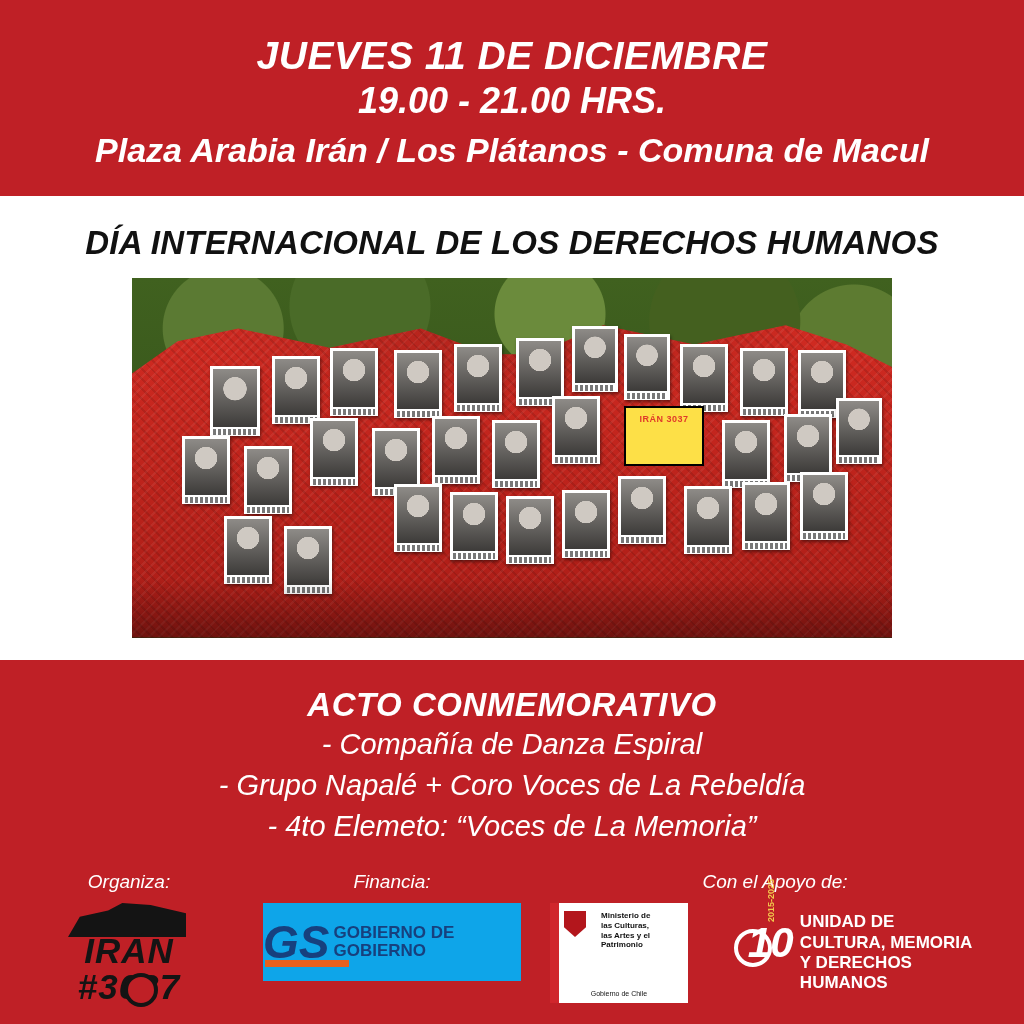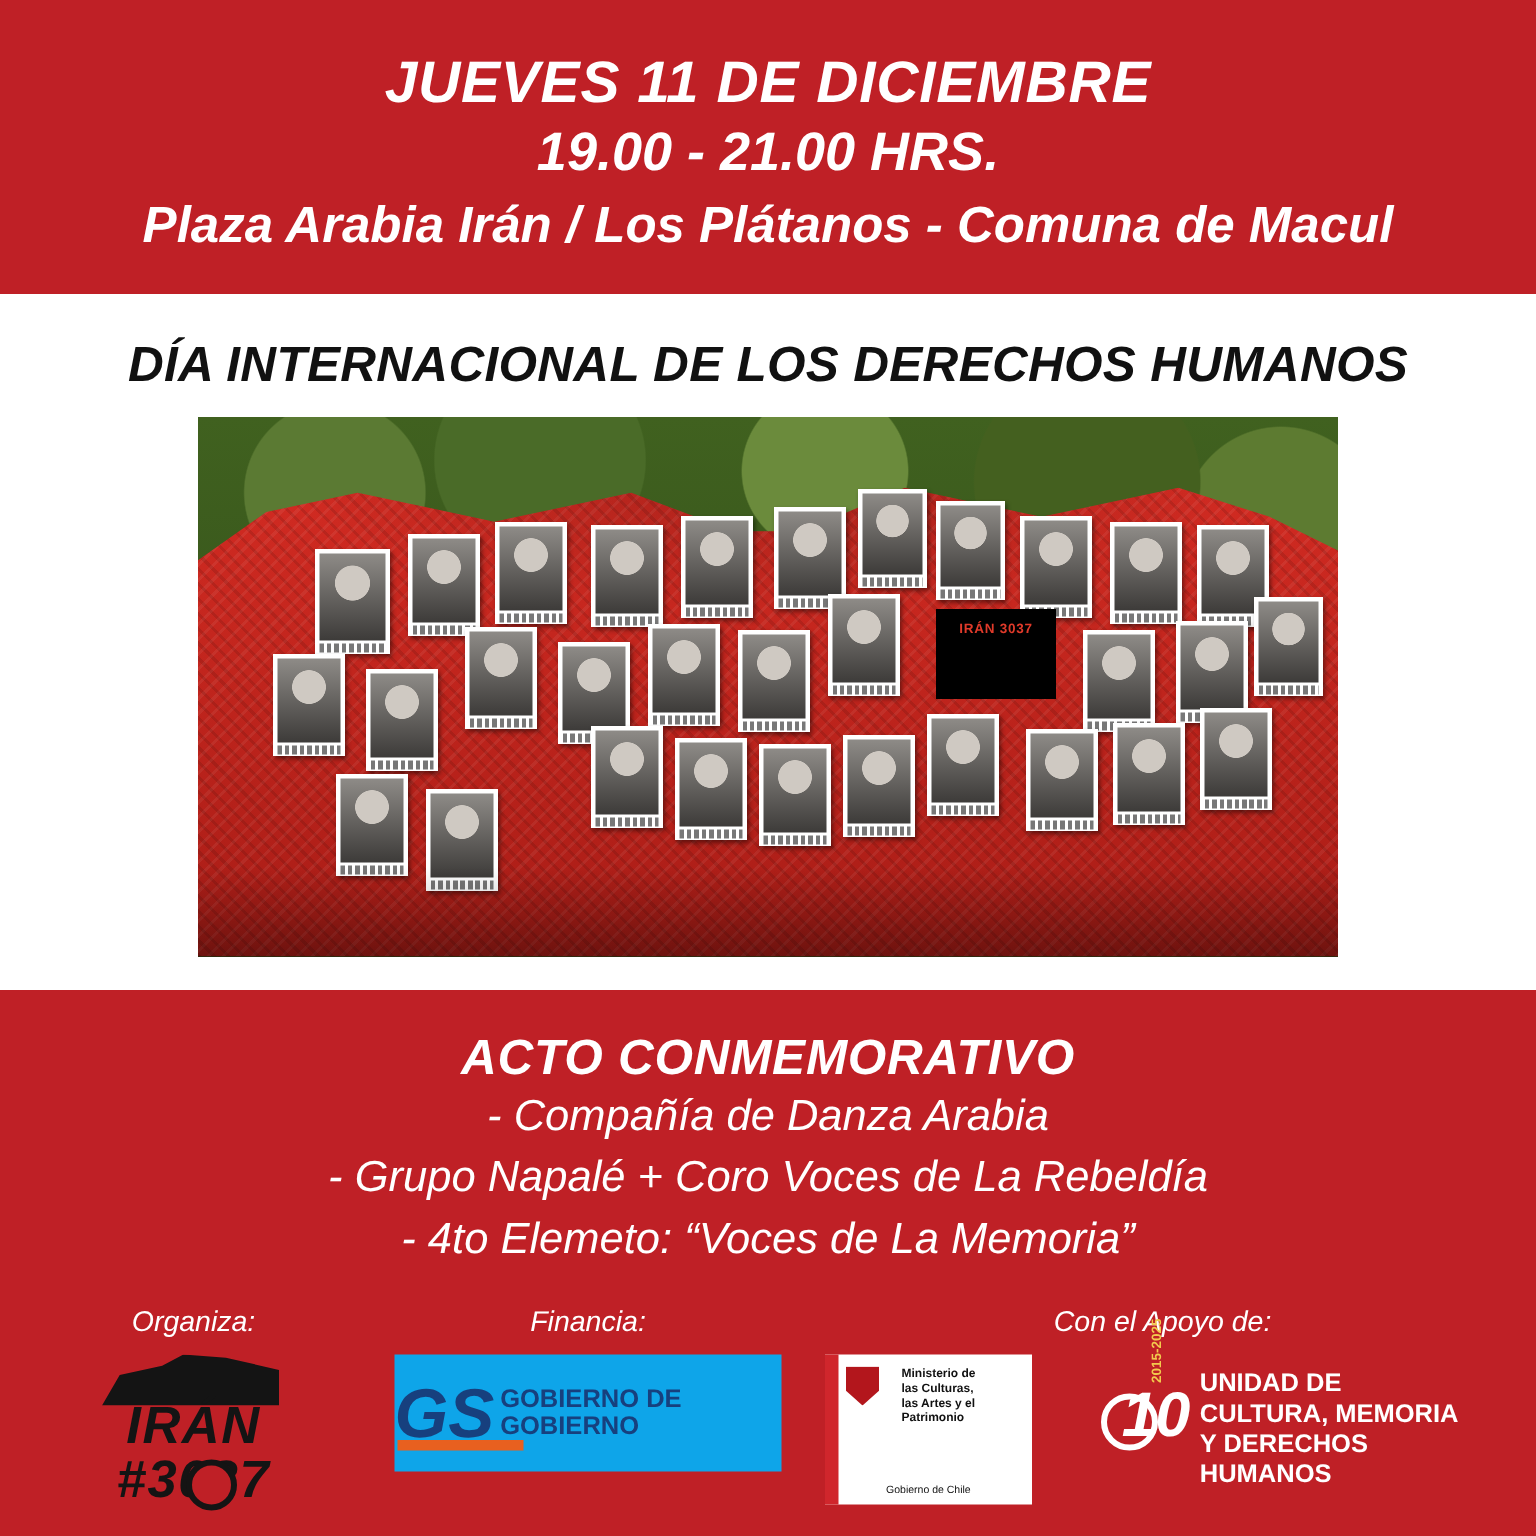--- a/index.html
+++ b/index.html
@@ -123,21 +123,21 @@
   }
   .portrait .cap {
     position: absolute;
     left: 3px; right: 3px; bottom: 1px;
     height: 6px;
     background: repeating-linear-gradient(90deg, #4a4a4a 0 3px, transparent 3px 5px);
     opacity: 0.75;
   }
   .badge-patch {
     position: absolute;
-    background: #000000;
+    background: #fde047;
     border: 2px solid #000;
   }
   .badge-patch .badge-text {
     color: #e03a2a;
     font-size: 9px;
     font-weight: bold;
     text-align: center;
     line-height: 1.1;
     padding-top: 7px;
     letter-spacing: 0.5px;
@@ -517,21 +517,21 @@
       <div class="badge-patch" style="left:492px; top:128px; width:76px; height:56px;">
         <div class="badge-text">IRÁN 3037</div>
       </div>
 
       <div class="cloth-shadow"></div>
     </div>
   </div>
 
   <div class="program">
     <div class="program-title">ACTO CONMEMORATIVO</div>
-    <div class="program-item">- Compañía de Danza Arabia</div>
+    <div class="program-item">- Compañía de Danza Espiral</div>
     <div class="program-item">- Grupo Napalé + Coro Voces de La Rebeldía</div>
     <div class="program-item">- 4to Elemeto: “Voces de La Memoria”</div>
   </div>
 
   <div class="footer">
 
     <div class="f-col organiza">
       <div class="f-label">Organiza:</div>
       <div class="iran-logo">
         <div class="iran-shape"></div>

